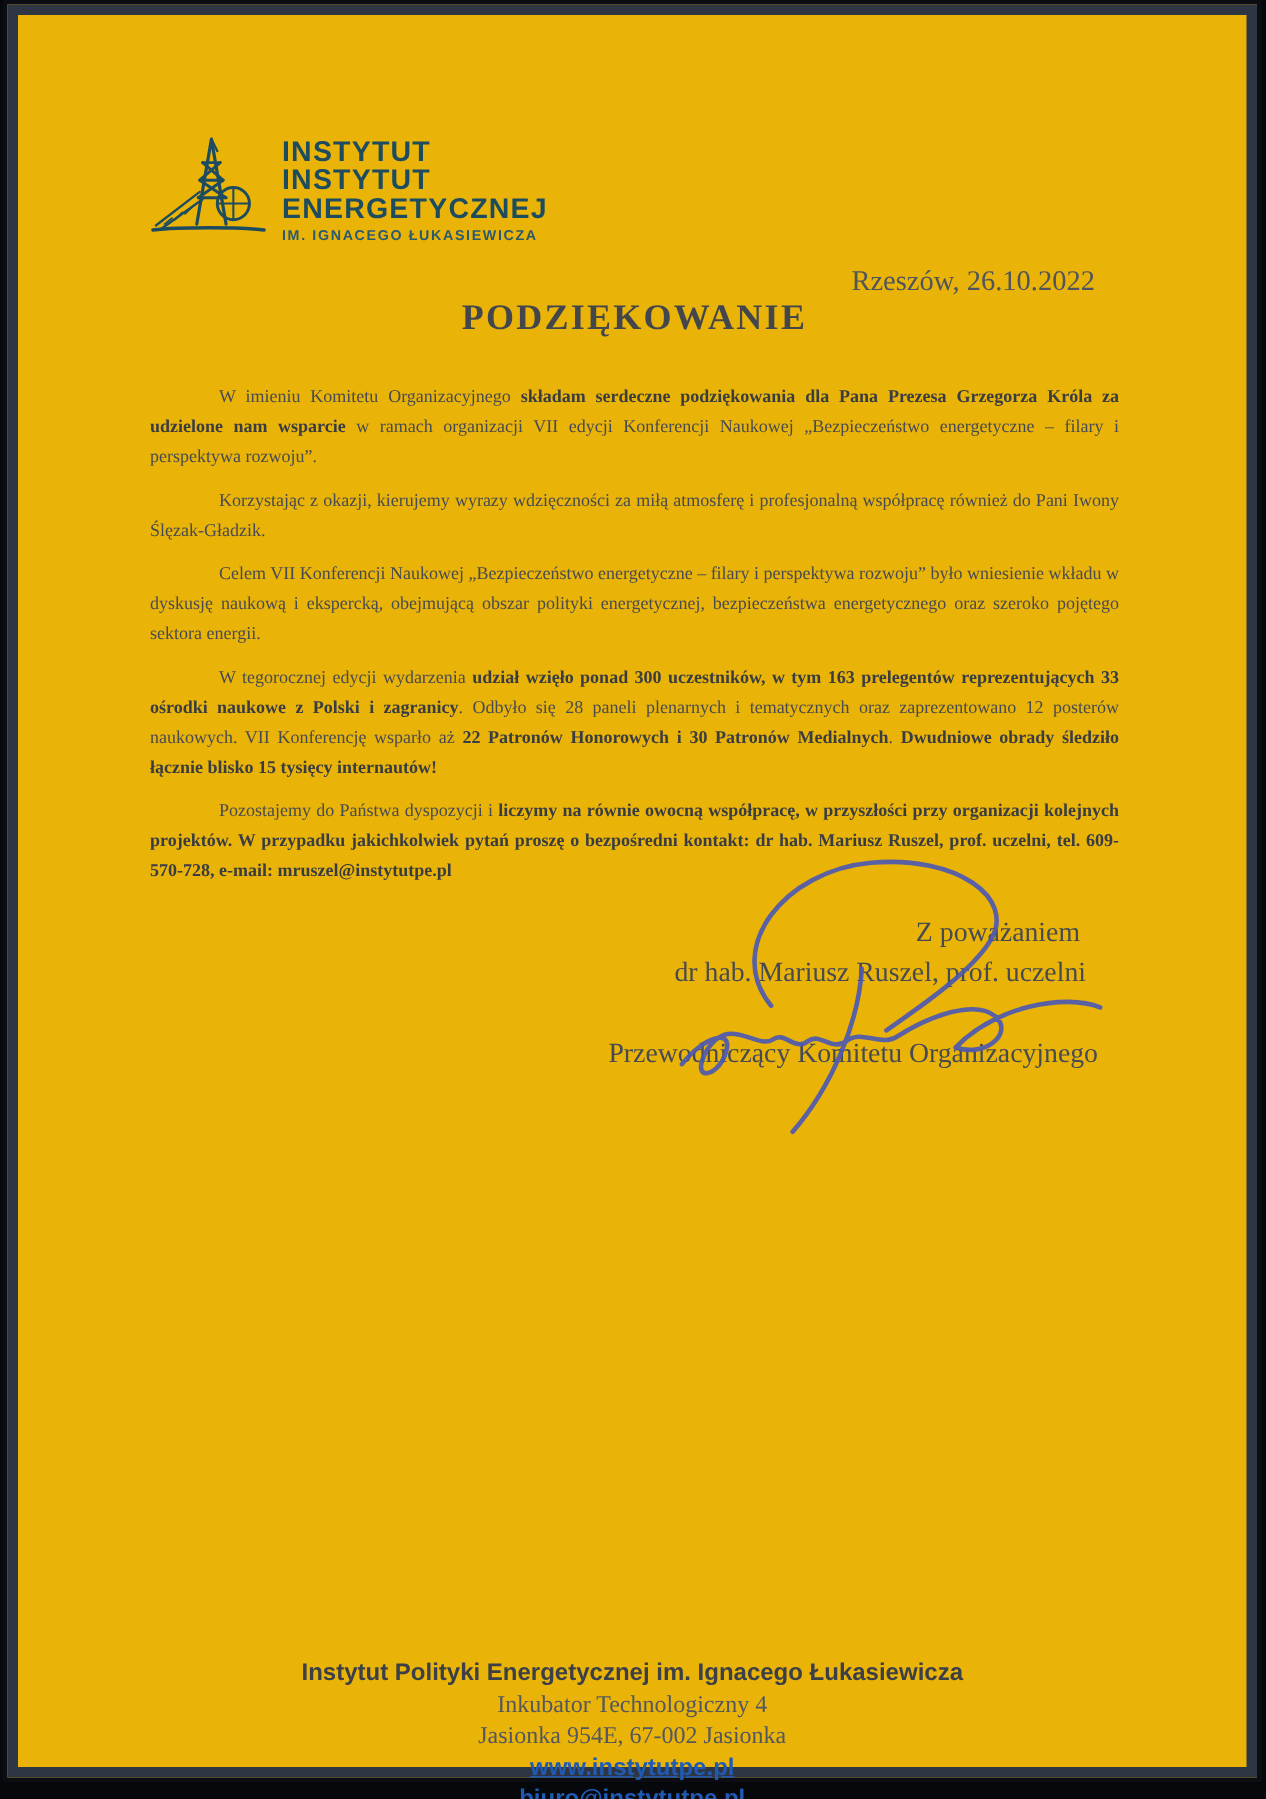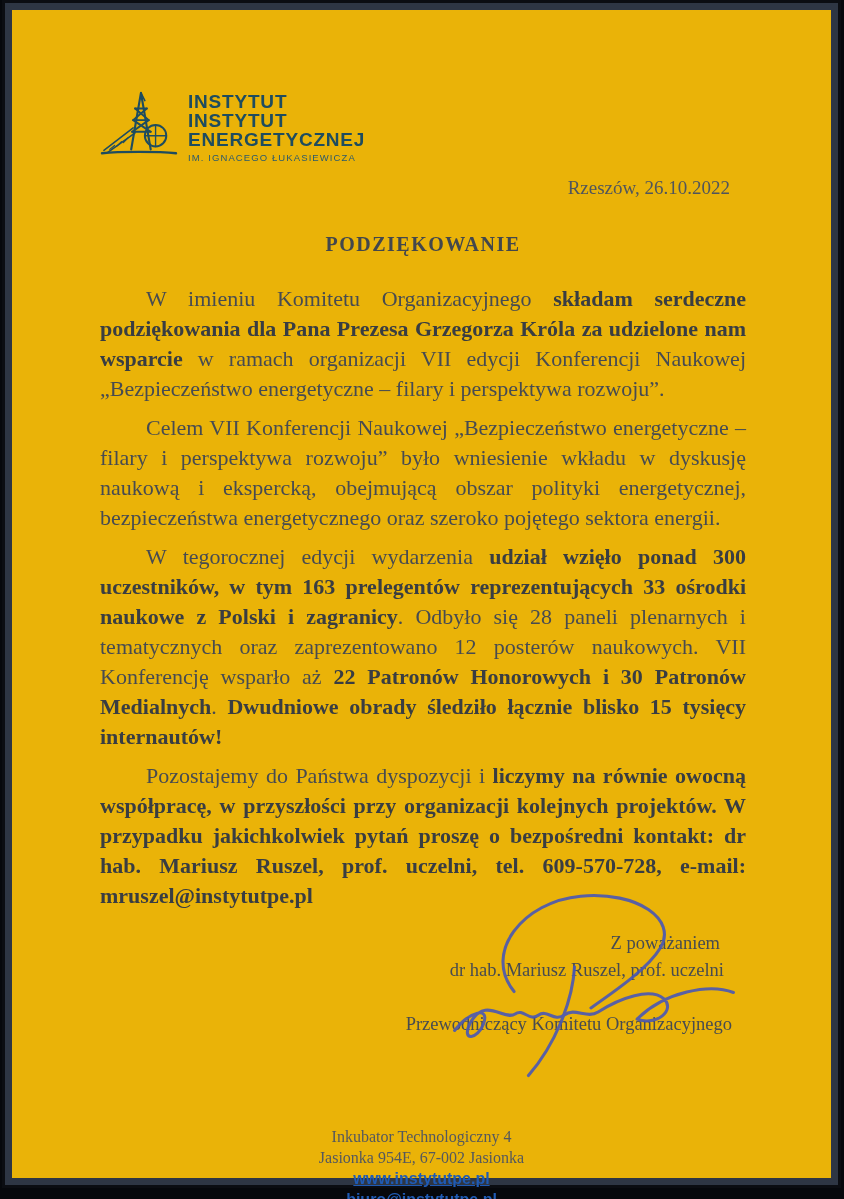--- a/index.html
+++ b/index.html
@@ -10,31 +10,31 @@
     background:#eab308; border:7px solid #2e3644;
     box-shadow: 0 0 0 3px #0b0d12;
   }
   .letter { position:relative; height:100%; padding:0 85px 0 88px; }
 
   
   .logo { margin-top:78px; display:flex; align-items:flex-start; gap:10px; }
   .logo-icon { width:78px; height:74px; flex:0 0 auto; }
   .logo-text { padding-top:4px; font-family:"Liberation Sans", sans-serif; color:#1e4c5f; }
   .logo-line { font-size:19px; font-weight:bold; letter-spacing:.8px; line-height:19px; }
-  .logo-sub  { font-size:9.5px; font-weight:normal; letter-spacing:1.1px; margin-top:3px; color:#2a5a6d; }
+  .logo-sub  { font-size:9.5px; font-weight:bold; letter-spacing:1.1px; margin-top:3px; color:#2a5a6d; }
 
   .date { margin-top:14px; text-align:right; padding-right:16px;
           font-size:19px; color:#50555c; }
 
-  .title { margin-top:34px; text-align:center; font-size:20px; font-weight:bold;
+  .title { text-align:center; font-size:24px; font-weight:bold;
            letter-spacing:1.5px; color:#43474c; }
 
   
   .body { margin-top:28px; }
-  .body p { font-size:22px; line-height:30px; text-align:justify;
+  .body p { font-size:12px; line-height:20px; text-align:justify;
             text-indent:46px; color:#474b51; margin-bottom:9px; }
   .body p .b { font-weight:bold; color:#393d42; }
 
   
   .closing { position:relative; margin-top:22px; text-align:right;
              color:#474b51; font-size:18.5px; }
   .closing .close-line { padding-right:26px; }
   .closing .name-line  { margin-top:6px; padding-right:22px; }
   .closing .role-line  { margin-top:33px; padding-right:14px; }
   .sig-svg { position:absolute; right:-12px; top:-44px; width:330px; height:205px;
@@ -73,39 +73,41 @@
         <div class="logo-sub">IM. IGNACEGO ŁUKASIEWICZA</div>
       </div>
     </div>
 
     <div class="date">Rzeszów, 26.10.2022</div>
 
     <div class="title">PODZIĘKOWANIE</div>
 
     <div class="body">
       <p><span>W imieniu Komitetu Organizacyjnego </span><span class="b">składam serdeczne podziękowania dla Pana Prezesa Grzegorza Króla za udzielone nam wsparcie</span><span> w ramach organizacji VII edycji Konferencji Naukowej „Bezpieczeństwo energetyczne – filary i perspektywa rozwoju”.</span></p>
+      <p><span>Korzystając z okazji, kierujemy wyrazy wdzięczności za miłą atmosferę i profesjonalną współpracę również do Pani Iwony Ślęzak-Gładzik.</span></p>
       <p><span>Celem VII Konferencji Naukowej „Bezpieczeństwo energetyczne – filary i perspektywa rozwoju” było wniesienie wkładu w dyskusję naukową i ekspercką, obejmującą obszar polityki energetycznej, bezpieczeństwa energetycznego oraz szeroko pojętego sektora energii.</span></p>
       <p><span>W tegorocznej edycji wydarzenia </span><span class="b">udział wzięło ponad 300 uczestników, w tym 163 prelegentów reprezentujących 33 ośrodki naukowe z Polski i zagranicy</span><span>. Odbyło się 28 paneli plenarnych i tematycznych oraz zaprezentowano 12 posterów naukowych. VII Konferencję wsparło aż </span><span class="b">22 Patronów Honorowych i 30 Patronów Medialnych</span><span>. </span><span class="b">Dwudniowe obrady śledziło łącznie blisko 15 tysięcy internautów!</span></p>
       <p><span>Pozostajemy do Państwa dyspozycji i </span><span class="b">liczymy na równie owocną współpracę, w przyszłości przy organizacji kolejnych projektów.  W przypadku jakichkolwiek pytań proszę o bezpośredni kontakt: dr hab. Mariusz Ruszel, prof. uczelni, tel. 609-570-728, e-mail: mruszel@instytutpe.pl</span></p>
     </div>
 
     <div class="closing">
       <div class="close-line">Z poważaniem</div>
       <div class="name-line">dr hab. Mariusz Ruszel, prof. uczelni</div>
       <div class="role-line">Przewodniczący Komitetu Organizacyjnego</div>
       <svg class="sig-svg" viewBox="0 0 320 200" fill="none" stroke="#4a58b4" stroke-width="3" stroke-linecap="round" stroke-linejoin="round" opacity="0.9">
         <path d="M 83 100 C 52 62, 92 12, 148 7 C 204 2, 242 30, 226 57 C 214 77, 184 98, 158 116"></path>
         <path d="M 25 138 C 40 119, 60 114, 53 132 C 48 146, 31 150, 40 131 C 55 104, 73 129, 84 122
                  C 92 116, 98 130, 107 123 C 115 117, 122 130, 132 123 C 142 115, 154 127, 165 120
                  C 187 106, 216 96, 229 107 C 241 118, 222 134, 203 127 C 230 100, 274 92, 297 101"></path>
         <path d="M 142 76 C 140 110, 123 152, 97 182"></path>
       </svg>
     </div>
 
     <div class="footer">
+      <div class="org">Instytut Polityki Energetycznej im. Ignacego Łukasiewicza</div>
       <div class="addr">Inkubator Technologiczny 4</div>
       <div class="addr">Jasionka 954E, 67-002 Jasionka</div>
       <a href="#" class="flink">www.instytutpe.pl</a>
       <a href="#" class="flink">biuro@instytutpe.pl</a>
     </div>
 
   </div>
 </div>
 
 </body></html>

